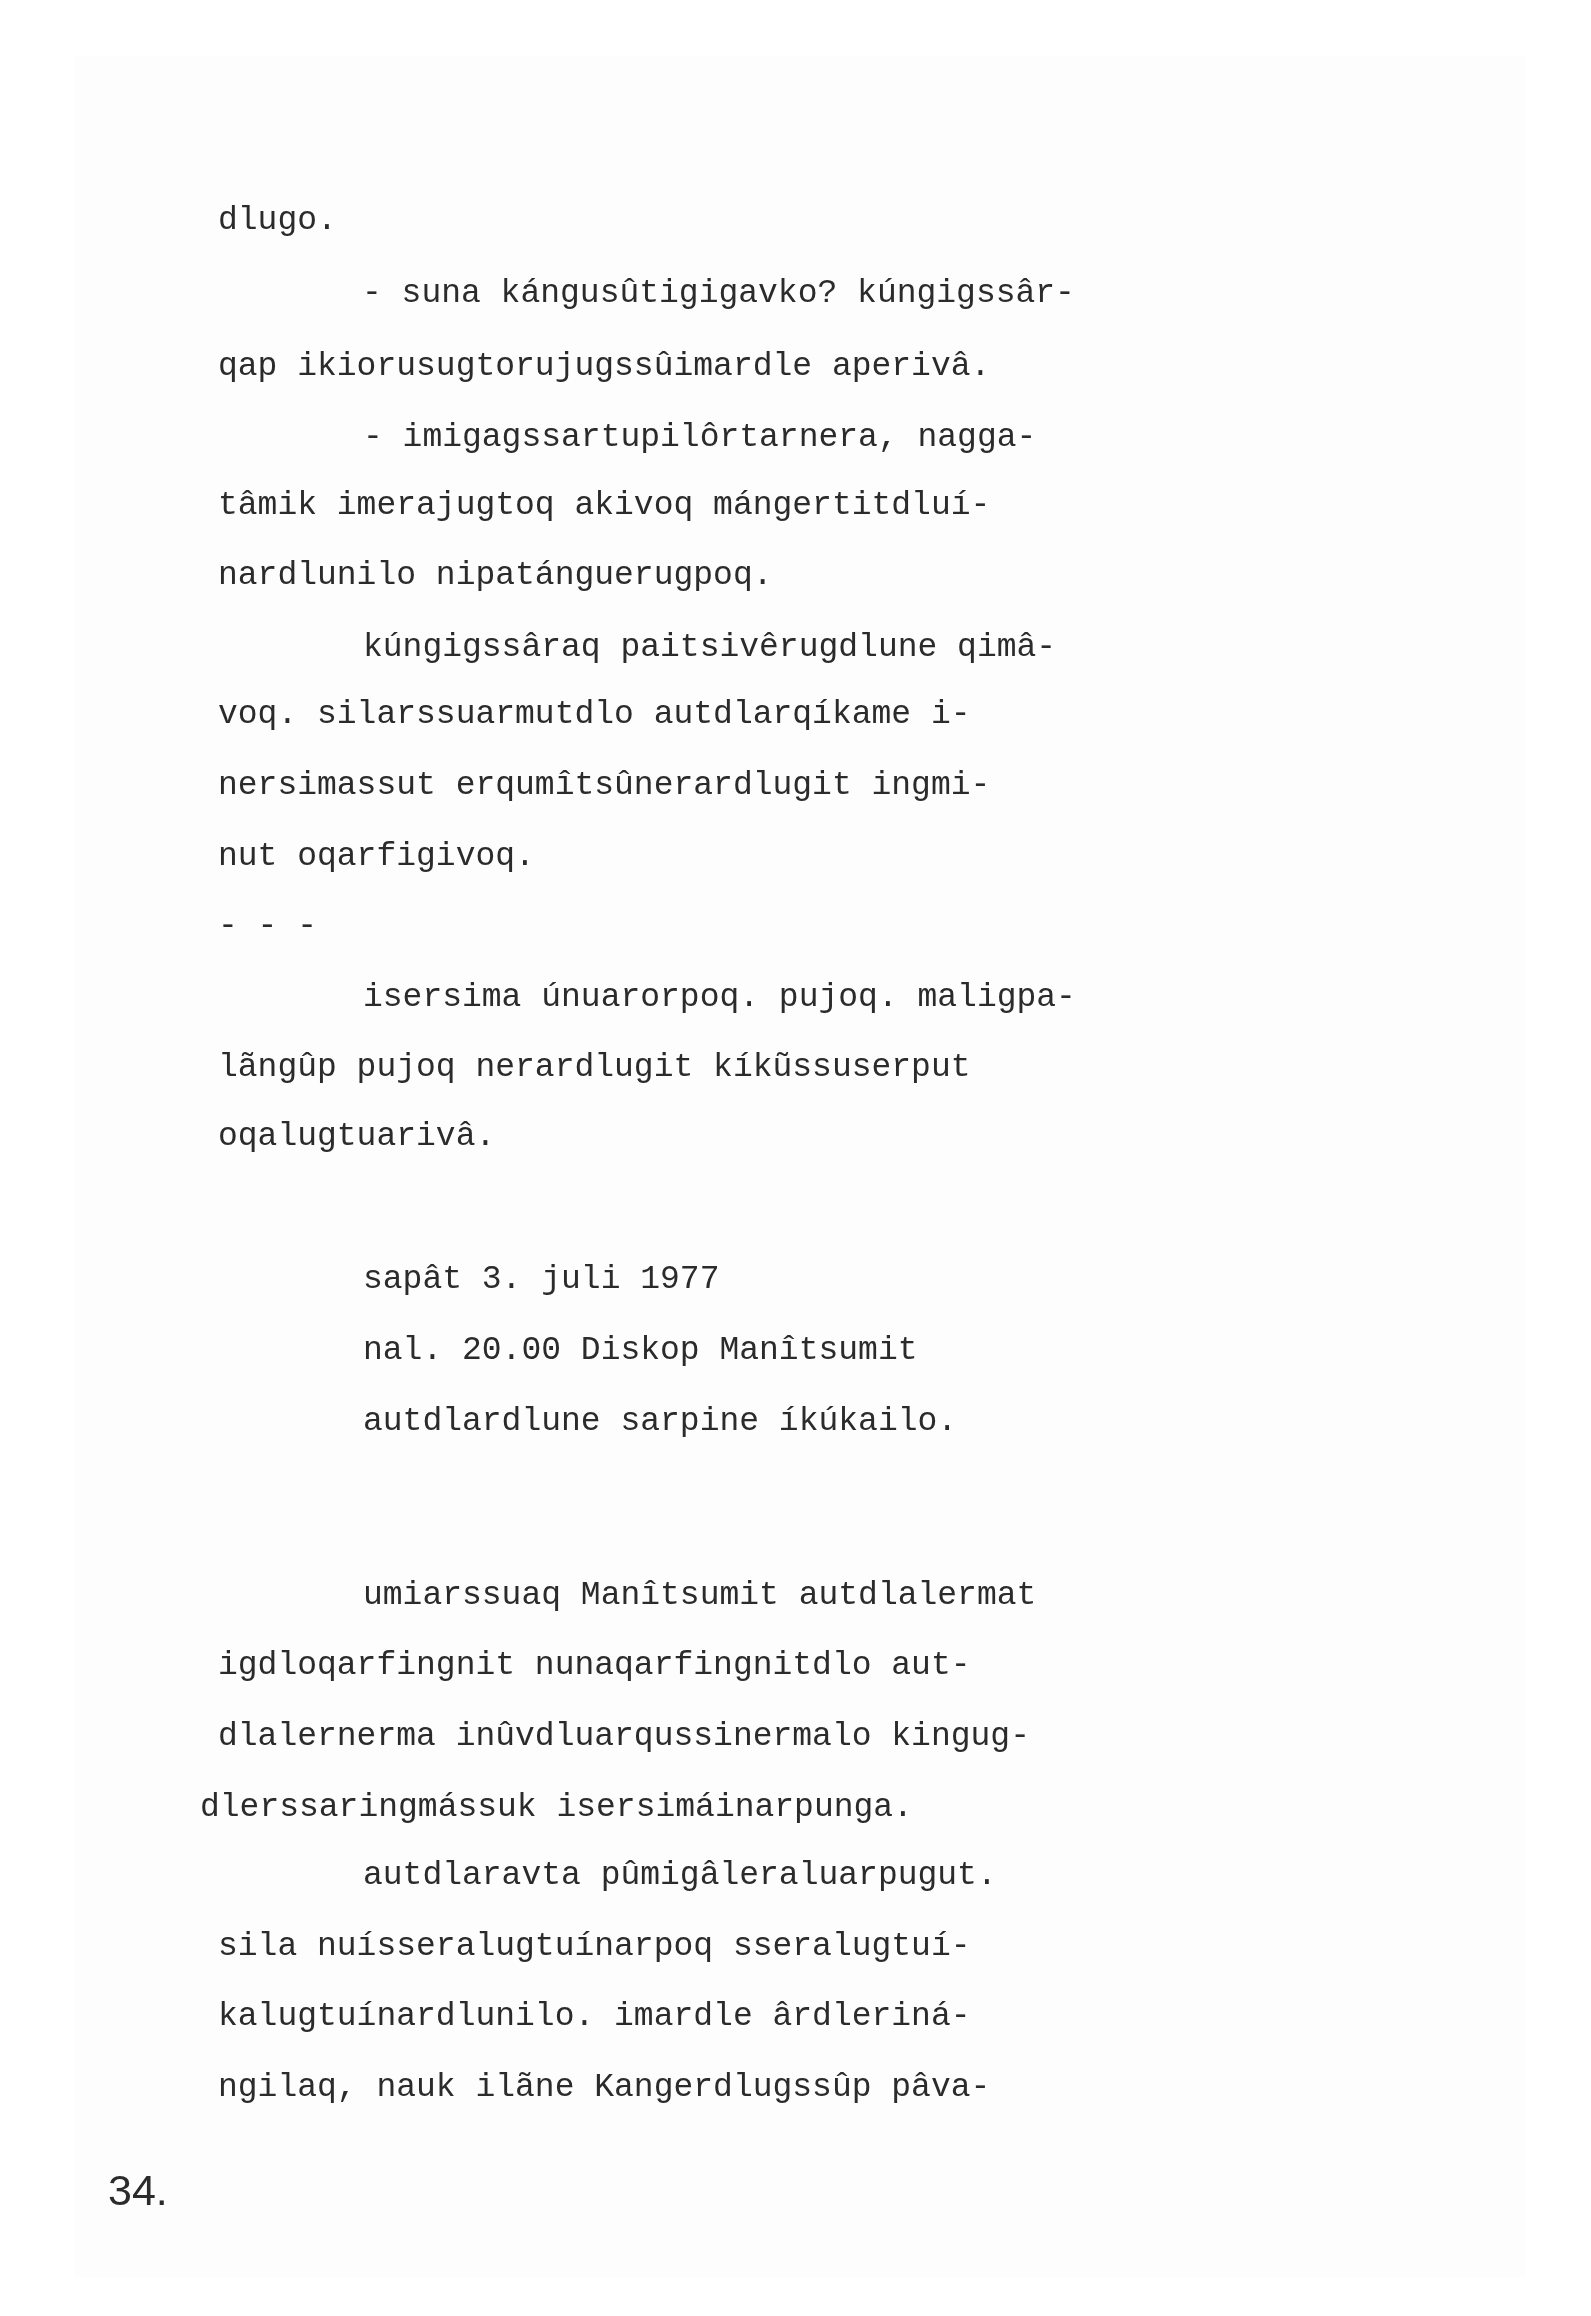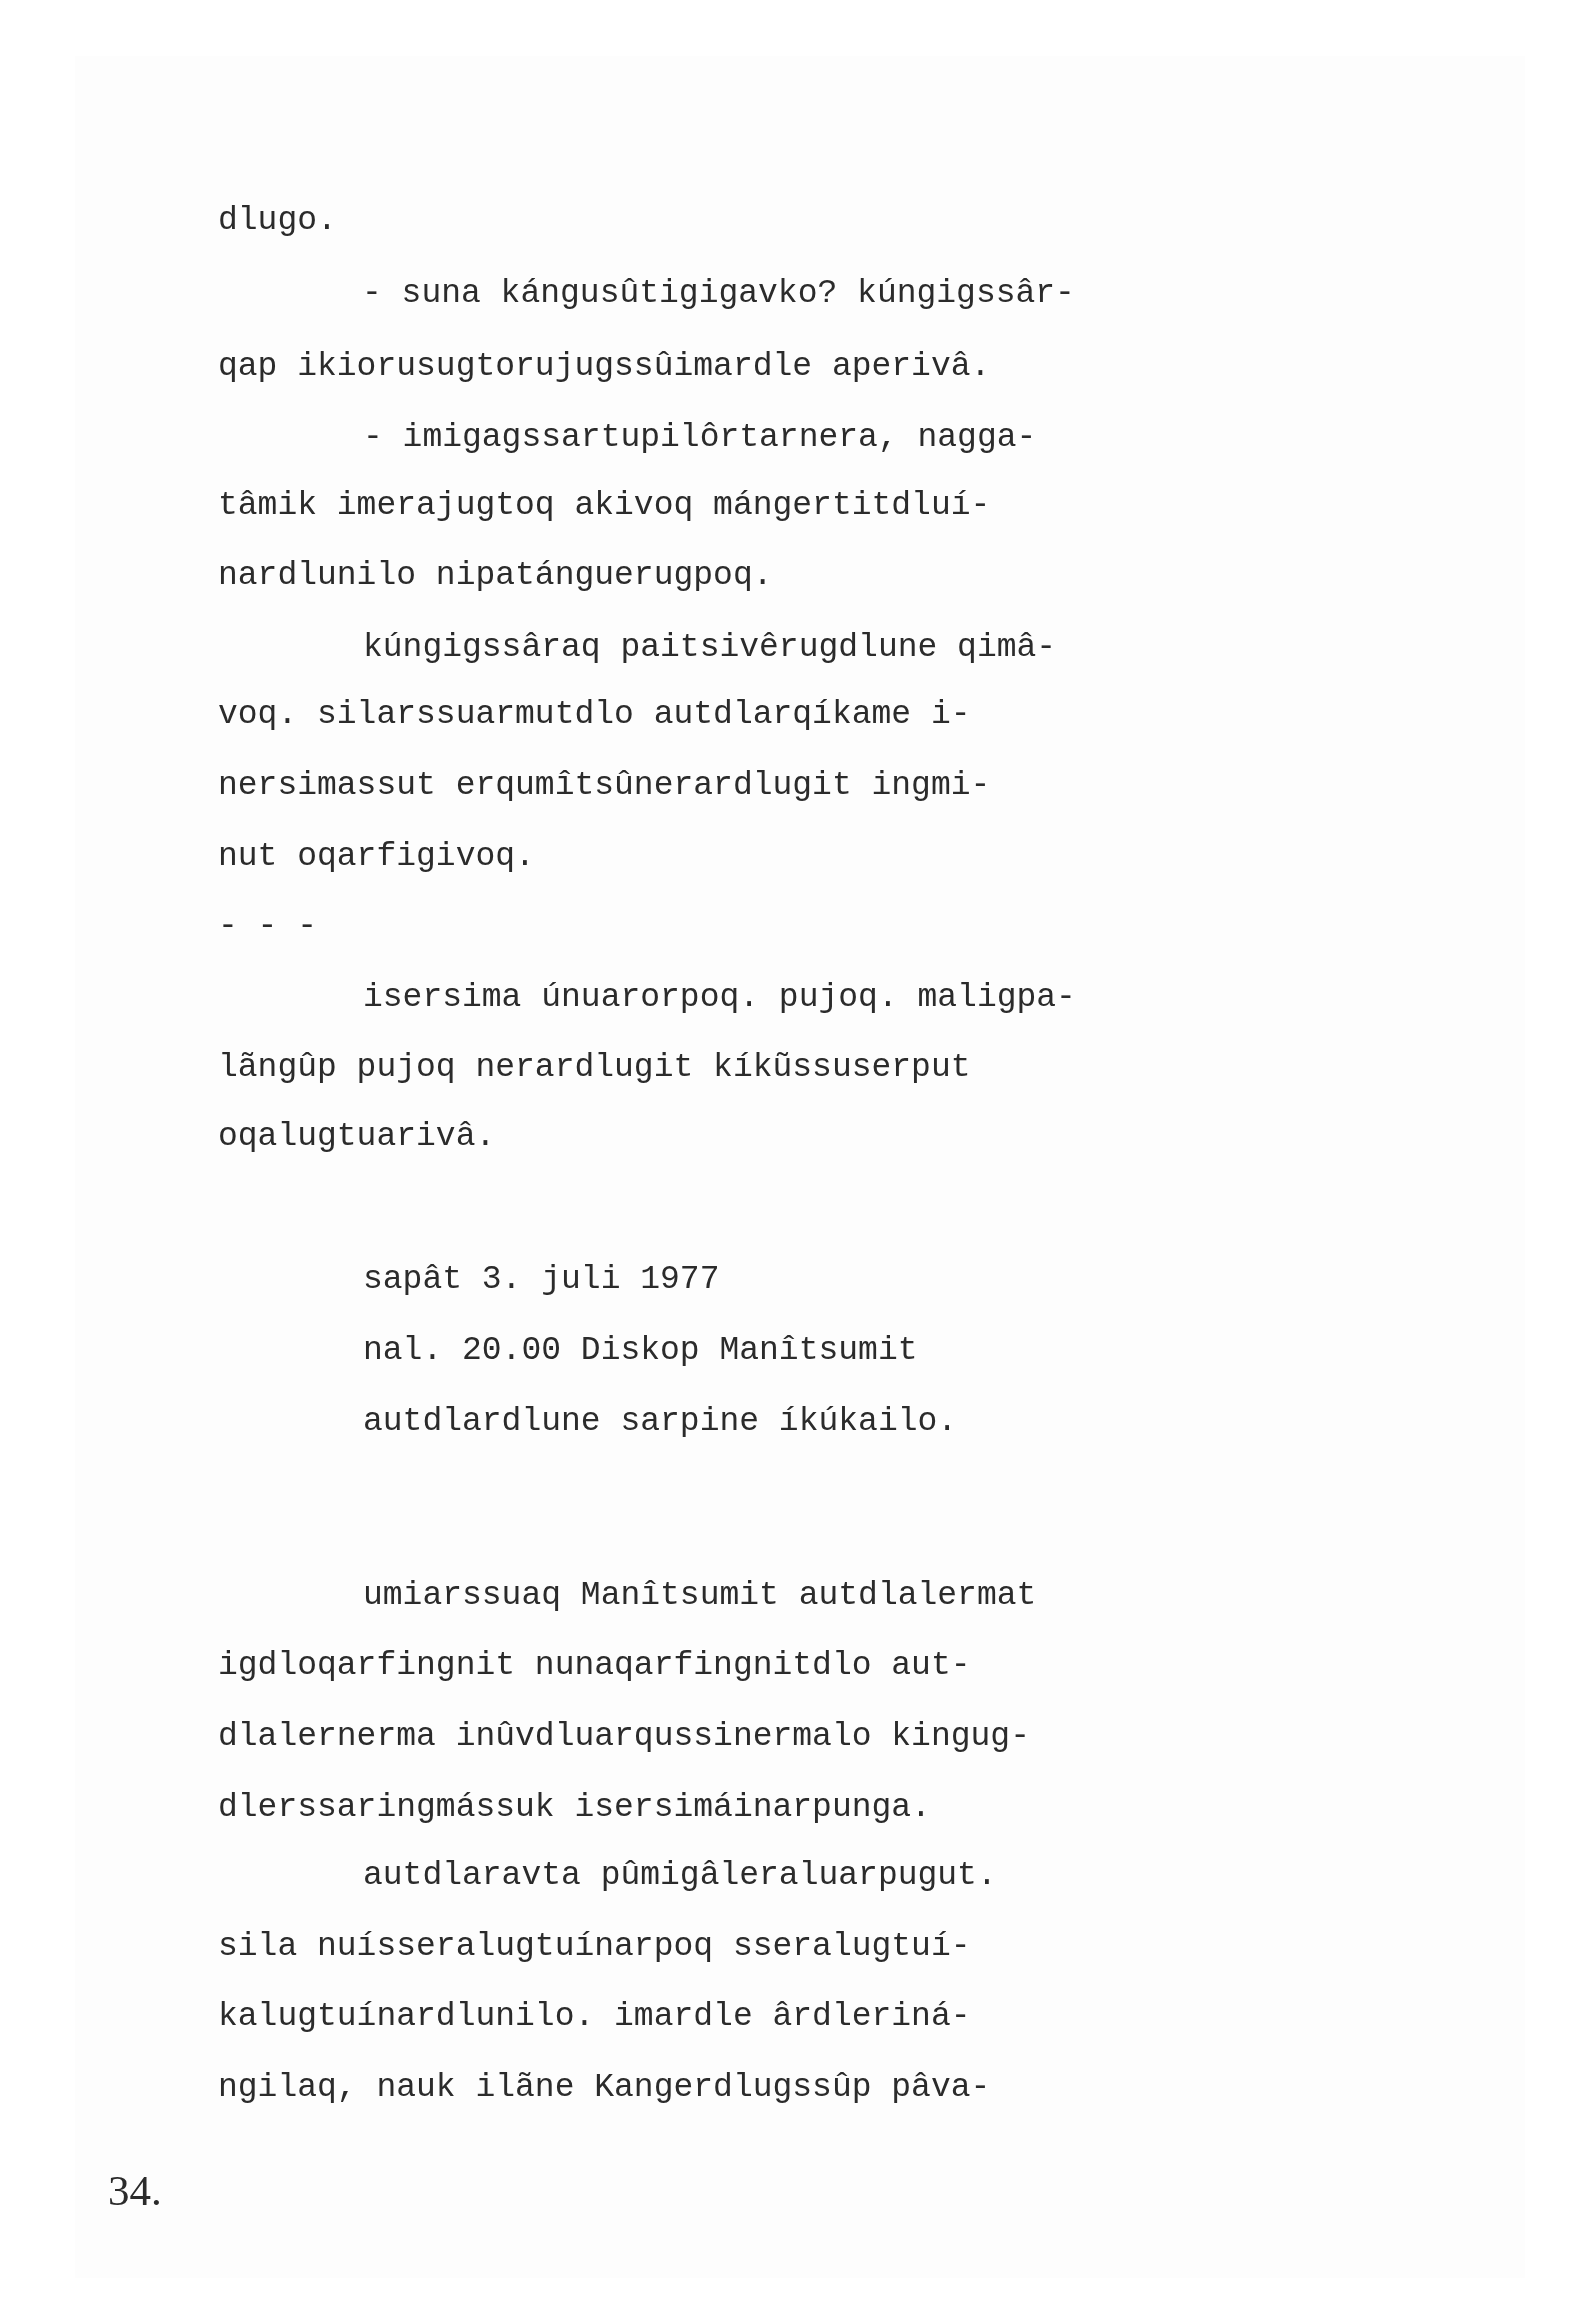--- a/index.html
+++ b/index.html
@@ -33,21 +33,21 @@
     .u {
       text-decoration-thickness: 2.8px;
       text-underline-offset: 9.4px;
     }
     .page-number {
       position: absolute;
       left: 108px;
       top: 2164px;
       font-size: 43px;
       line-height: 53px;
-      font-family: Liberation Serif, serif;
+      font-family: Liberation Sans, sans-serif;
       color: #2b2b2b;
     }
   </style>
 </head>
 <body>
 
 <div class="sheet"></div>
 
 <div id="text-root">
 
@@ -66,21 +66,21 @@
   <div class="line" style="left:218px;top:1040px">lãngûp pujoq nerardlugit kíkũssuserput</div>
   <div class="line" style="left:218px;top:1109px">oqalugtuarivâ.</div>
 
   <div class="line u" style="left:363px;top:1252px">sapât 3. juli 1977</div>
   <div class="line u" style="left:363px;top:1323px">nal. 20.00 Diskop Manîtsumit</div>
   <div class="line u" style="left:363px;top:1394px">autdlardlune sarpine íkúkailo.</div>
 
   <div class="line" style="left:363px;top:1568px">umiarssuaq Manîtsumit autdlalermat</div>
   <div class="line" style="left:218px;top:1638px">igdloqarfingnit nunaqarfingnitdlo aut-</div>
   <div class="line" style="left:218px;top:1709px">dlalernerma inûvdluarqussinermalo kingug-</div>
-  <div class="line" style="left:218px;top:1780px">dlerssaringmássuk isersimáinarpunga.</div>
+  <div class="line" style="left:200px;top:1780px">dlerssaringmássuk isersimáinarpunga.</div>
   <div class="line" style="left:363px;top:1848px">autdlaravta pûmigâleraluarpugut.</div>
   <div class="line" style="left:218px;top:1919px">sila nuísseralugtuínarpoq sseralugtuí-</div>
   <div class="line" style="left:218px;top:1989px">kalugtuínardlunilo. imardle ârdleriná-</div>
   <div class="line" style="left:218px;top:2060px">ngilaq, nauk ilãne Kangerdlugssûp pâva-</div>
 </div>
 
 <div class="page-number">34.</div>
 
 
 </body></html>

